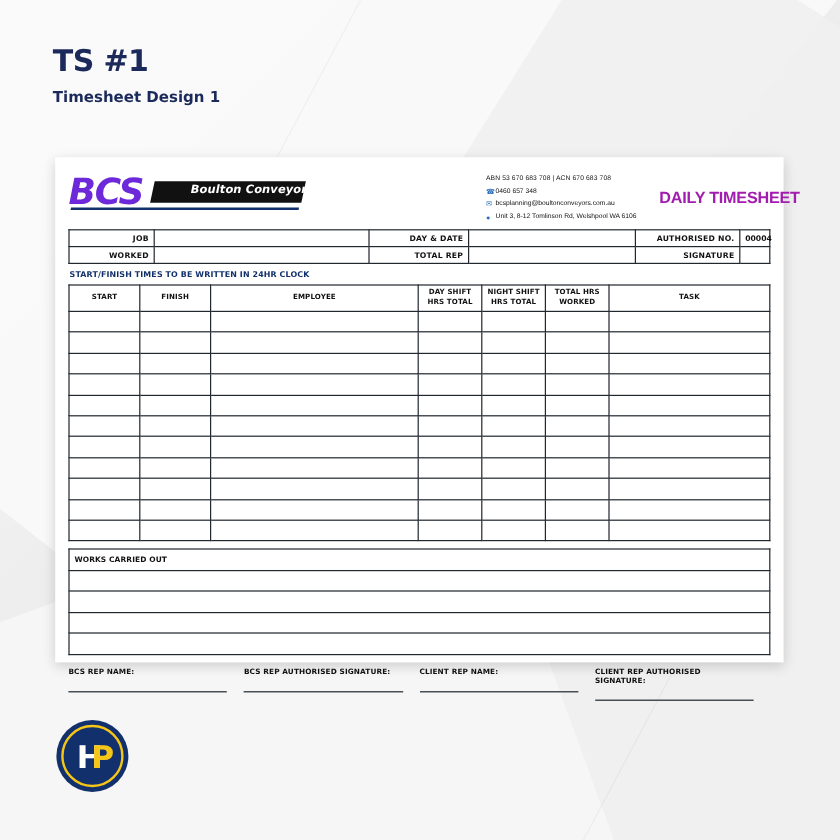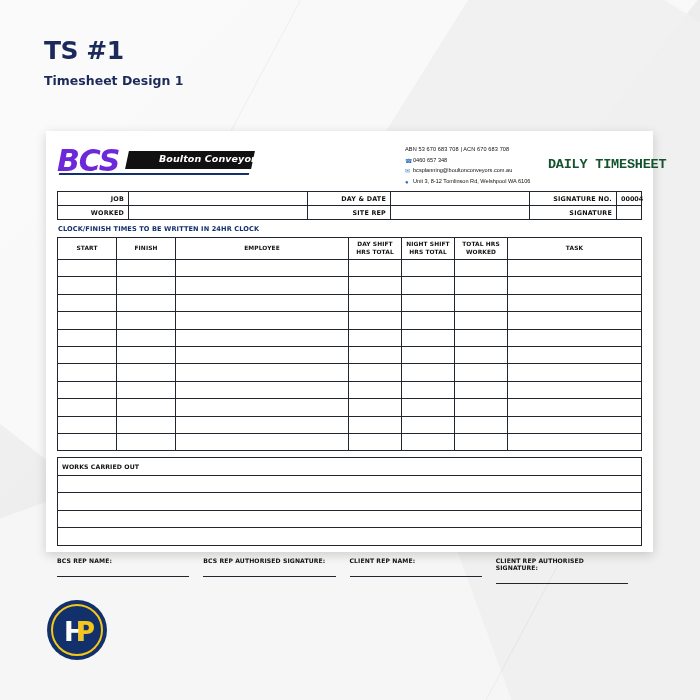--- a/index.html
+++ b/index.html
@@ -166,22 +166,22 @@
     font-size: 6px;
     line-height: 1.75;
   }
   .daily {
     width: 136px;
     flex: none;
     text-align: right;
     padding-top: 14px;
     font-size: 13.5px;
     font-weight: bold;
-    color: #14532d;
-    font-family: Liberation Mono, monospace;
+    color: #a21caf;
+    font-family: Liberation Sans, sans-serif;
     letter-spacing: -0.2px;
   }
 
   
   table.grid {
     border-collapse: collapse;
     width: 100%;
     table-layout: fixed;
   }
   table.grid td {
@@ -356,35 +356,35 @@
     <div class="daily">DAILY TIMESHEET</div>
   </div>
 
   <table class="grid info-table">
     <tbody>
         <tr>
       <td class="lbl" style="width:62px">JOB</td>
       <td class="val" style="width:170px"></td>
       <td class="lbl" style="width:74px">DAY  &amp; DATE</td>
       <td class="val" style="width:130px"></td>
-      <td class="lbl" style="width:78px">SIGNATURE NO.</td>
+      <td class="lbl" style="width:78px">AUTHORISED NO.</td>
       <td class="val tsno">00004</td>
     </tr>
     <tr>
       <td class="lbl">WORKED</td>
       <td class="val"></td>
-      <td class="lbl">SITE REP</td>
+      <td class="lbl">TOTAL REP</td>
       <td class="val"></td>
       <td class="lbl">SIGNATURE</td>
       <td class="val"></td>
     </tr>
   </tbody>
     </table>
 
-  <div class="note">CLOCK/FINISH TIMES TO BE WRITTEN IN 24HR CLOCK</div>
+  <div class="note">START/FINISH TIMES TO BE WRITTEN IN 24HR CLOCK</div>
 
   <table class="main">
     <thead>
       <tr id="main-head-row">
           <th style="width: 56px;">START</th>
           <th style="width: 56px;">FINISH</th>
           <th style="width: 170px;">EMPLOYEE</th>
           <th style="width: 50px;">DAY SHIFT<br>HRS TOTAL</th>
           <th style="width: 50px;">NIGHT SHIFT<br>HRS TOTAL</th>
           <th style="width: 50px;">TOTAL HRS<br>WORKED</th>

